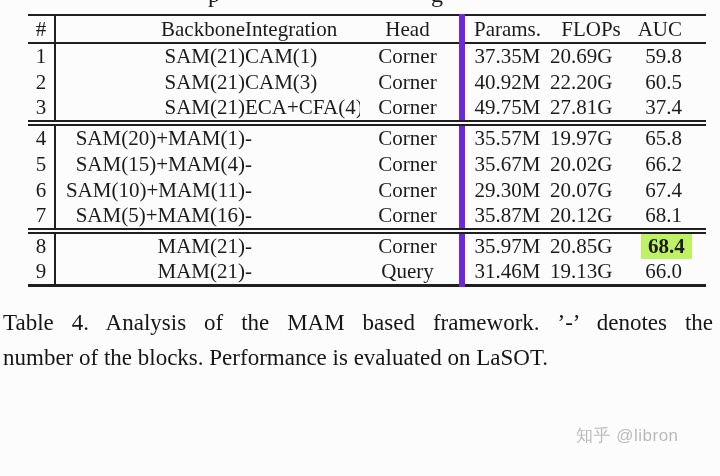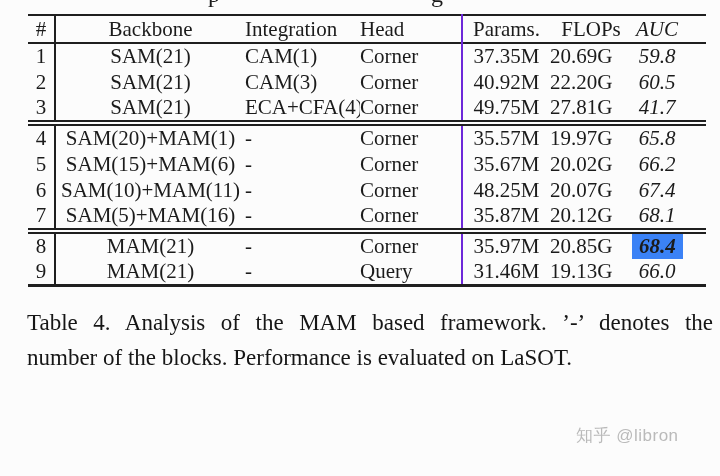--- a/index.html
+++ b/index.html
@@ -24,34 +24,34 @@
     border-top:2px solid #1f1f1f;
     border-bottom:3px solid #1f1f1f;
   }
   table.results td,table.results th{
     padding:0;font-weight:normal;overflow:hidden;white-space:nowrap;
   }
   thead tr{height:28px;border-bottom:2px solid #1f1f1f;}
   tbody tr{height:26px;}
   tbody.sep{border-top:6px double #1f1f1f;}
   .c-num{text-align:center;border-right:2px solid #1f1f1f;}
-  .c-backbone{text-align:center;}
+  .c-backbone{text-align:right;}
   .c-integration{text-align:left;}
-  .c-head{text-align:left;padding-right:4px !important;border-right:2px solid #6d28d9;}
+  .c-head{text-align:center;padding-right:4px !important;border-right:6px solid #6d28d9;}
   .c-params{text-align:center;}
   .c-flops{}
-  .c-auc{text-align:center;padding-right:24px !important;font-style:italic;}
-  .hl{background:#3b82f6;font-weight:bold;padding:2px 7px;}
+  .c-auc{text-align:right;padding-right:24px !important;}
+  .hl{background:#bef264;font-weight:bold;padding:2px 7px;margin-left:9px;}
 
   
   .caption{
     position:absolute;left:3px;top:306px;width:710px;
     font-size:23px;line-height:34.5px;color:#161616;
   }
-  .cap-line{text-align:justify;text-align-last:justify;margin-left:24px;}
+  .cap-line{text-align:justify;text-align-last:justify;}
   .cap-line.last{text-align:left;text-align-last:auto;}
 
   
   .watermark{
     position:absolute;left:576px;top:424px;
     font-size:17px;color:rgba(150,150,150,0.65);
     font-family:"Liberation Sans","DejaVu Sans",sans-serif;
     letter-spacing:0.5px;white-space:nowrap;
   }
 </style>
@@ -103,48 +103,48 @@
         <td class="c-flops">22.20G</td>
         <td class="c-auc">60.5</td>
       </tr>
       <tr>
         <td class="c-num">3</td>
         <td class="c-backbone">SAM(21)</td>
         <td class="c-integration">ECA+CFA(4)</td>
         <td class="c-head">Corner</td>
         <td class="c-params">49.75M</td>
         <td class="c-flops">27.81G</td>
-        <td class="c-auc">41.7</td>
+        <td class="c-auc">37.4</td>
       </tr>
     </tbody>
     <tbody class="sep">
       <tr>
         <td class="c-num">4</td>
         <td class="c-backbone">SAM(20)+MAM(1)</td>
         <td class="c-integration">-</td>
         <td class="c-head">Corner</td>
         <td class="c-params">35.57M</td>
         <td class="c-flops">19.97G</td>
         <td class="c-auc">65.8</td>
       </tr>
       <tr>
         <td class="c-num">5</td>
-        <td class="c-backbone">SAM(15)+MAM(6)</td>
+        <td class="c-backbone">SAM(15)+MAM(4)</td>
         <td class="c-integration">-</td>
         <td class="c-head">Corner</td>
         <td class="c-params">35.67M</td>
         <td class="c-flops">20.02G</td>
         <td class="c-auc">66.2</td>
       </tr>
       <tr>
         <td class="c-num">6</td>
         <td class="c-backbone">SAM(10)+MAM(11)</td>
         <td class="c-integration">-</td>
         <td class="c-head">Corner</td>
-        <td class="c-params">48.25M</td>
+        <td class="c-params">29.30M</td>
         <td class="c-flops">20.07G</td>
         <td class="c-auc">67.4</td>
       </tr>
       <tr>
         <td class="c-num">7</td>
         <td class="c-backbone">SAM(5)+MAM(16)</td>
         <td class="c-integration">-</td>
         <td class="c-head">Corner</td>
         <td class="c-params">35.87M</td>
         <td class="c-flops">20.12G</td>

